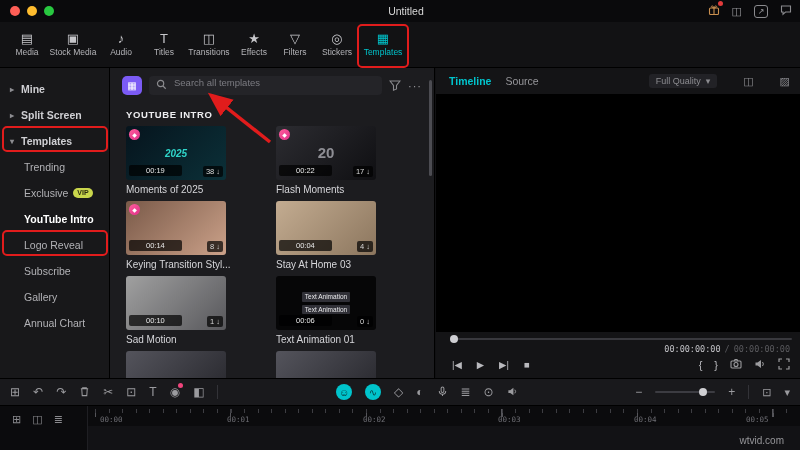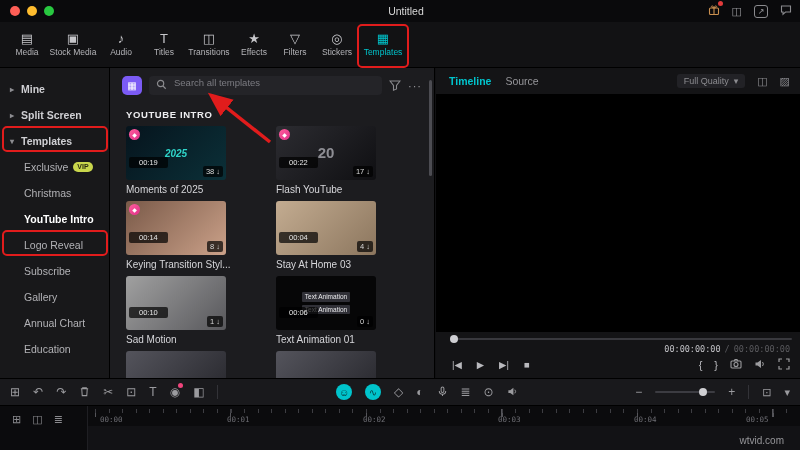--- a/index.html
+++ b/index.html
@@ -52,31 +52,31 @@
   .t1 { background:linear-gradient(135deg,#2c2c31,#0f0f12); }
   .t2 { background:linear-gradient(135deg,#7a5a49,#cba189); }
   .t3 { background:linear-gradient(135deg,#c3ac91,#8c765e); }
   .t4 { background:linear-gradient(135deg,#a0a0a0,#58585c); }
   .t5 { background:#060607; }
   .ttext { line-height:1.1; }
   .t0 .ttext { color:#2fd4c9; font-weight:bold; font-style:italic; font-size:10px; }
   .t1 .ttext { color:#8e8e94; font-weight:bold; font-size:15px; }
   .t5 .ttext { color:#e9e9ec; font-size:6.5px; background:rgba(70,70,82,.65); padding:1px 3px; border-radius:1px; }
   .pro { position:absolute; left:3px; top:3px; width:11px; height:11px; border-radius:50%; background:linear-gradient(135deg,#ff5e9c,#e0308a); color:#fff; font-size:6px; display:flex; align-items:center; justify-content:center; }
-  .dur { position:absolute; left:3px; bottom:12px; background:rgba(0,0,0,.7); color:#e8e8e8; font-size:7.5px; padding:0 10px; border-radius:2px; line-height:1.5; }
+  .dur { position:absolute; left:3px; bottom:4px; background:rgba(0,0,0,.7); color:#e8e8e8; font-size:7.5px; padding:0 17px; border-radius:2px; line-height:1.5; }
   .dl { position:absolute; right:3px; bottom:3px; display:flex; align-items:center; gap:2px; background:rgba(0,0,0,.7); color:#d8d8d8; font-size:7.5px; padding:0 3px; border-radius:2px; line-height:1.5;justify-content:space-between; }
   .ctitle { margin-top:4px; width:136px; font-size:10px; color:#d6d6da; white-space:nowrap; overflow:hidden; text-overflow:ellipsis; }
   .sliver { width:100px; height:30px; border-radius:3px; background:linear-gradient(135deg,#54545c,#2c2c32); position:relative; }
   .libscroll { position:absolute; right:2px; top:12px; width:3px; height:96px; background:#4c4c52; border-radius:2px; cursor:pointer; }
   
   .rightpanel { position:absolute; left:436px; top:68px; width:364px; height:310px; background:#141416; }
   .pv-header { height:26px; display:flex; align-items:center; padding:0 10px 0 13px; gap:14px; }
   .pv-tab { font-size:10.5px; color:#96969a; cursor:pointer; }
   .pv-tab.active { color:#00c4cc; font-weight:bold; }
-  .pv-right { margin-left:auto; display:flex; align-items:center; gap:12px; }
+  .pv-right { margin-left:auto; display:flex; align-items:center; gap:26px; }
   .quality { background:#222226; border-radius:3px; color:#8c8c90; font-size:9px; padding:2px 7px; display:flex; gap:5px; align-items:center; cursor:pointer; }
   .pv-ic { color:#8c8c90; font-size:11px; cursor:pointer; }
   .viewport { position:absolute; left:0; top:26px; right:0; height:238px; background:#000; }
   .scrubrow { position:absolute; left:14px; right:8px; top:267px; height:8px; display:flex; align-items:center; }
   .scrubline { flex:1; height:2px; background:#39393e; border-radius:1px; }
   .scrubdot { position:absolute; left:0; top:0; width:8px; height:8px; border-radius:50%; background:#cfcfd3; cursor:pointer; }
   .timecodes { position:absolute; right:10px; top:276px; font-family:"DejaVu Sans Mono",monospace; font-size:8.5px; }
   .tc-cur { color:#c2c2c6; } .tc-sep { color:#5a5a5e; padding:0 4px; } .tc-tot { color:#5a5a5e; }
   .transport { position:absolute; left:16px; right:10px; top:288px; height:18px; display:flex; align-items:center; }
   .tr-left { display:flex; gap:15px; align-items:center; }
@@ -185,43 +185,40 @@
     </div>
     <div class="side-item group">
       <span class="chev">▸</span>
       <span>Split Screen</span>
     </div>
     <div class="side-item group">
       <span class="chev">▾</span>
       <span>Templates</span>
     </div>
     <div class="side-item child">
+      <span>Trending</span>
+    </div>
+    <div class="side-item child">
       <span>Exclusive</span>
       <span class="vip">VIP</span>
     </div>
-    <div class="side-item child">
-      <span>Christmas</span>
-    </div>
     <div class="side-item child active">
       <span>YouTube Intro</span>
     </div>
     <div class="side-item child">
       <span>Logo Reveal</span>
     </div>
     <div class="side-item child">
       <span>Subscribe</span>
     </div>
     <div class="side-item child">
       <span>Gallery</span>
     </div>
     <div class="side-item child">
       <span>Annual Chart</span>
-    </div>
-    <div class="side-item child">
-      <span>Education</span>
     </div>
   </div>
 
   <div class="libpanel">
     <div class="searchrow">
       <div class="cat-btn">▦</div>
       <div class="searchbox">
         <span>
           <svg viewBox="0 0 12 12" width="11" height="11">
               <circle cx="5" cy="5" r="3.4" fill="none" stroke="#8a8a8e" stroke-width="1.3"></circle>
@@ -255,21 +252,21 @@
       <div class="card">
         <div class="thumb t1">
           <span class="pro">◆</span>
           <span class="ttext">20</span>
           <span class="dur">00:22</span>
           <span class="dl">
               <span>17</span>
               <span>↓</span>
             </span>
         </div>
-        <div class="ctitle">Flash YouTube</div>
+        <div class="ctitle">Flash Moments</div>
       </div>
       <div class="card">
         <div class="thumb t2">
           <span class="pro">◆</span>
           <span class="dur">00:14</span>
           <span class="dl">
               <span>8</span>
               <span>↓</span>
             </span>
         </div>

